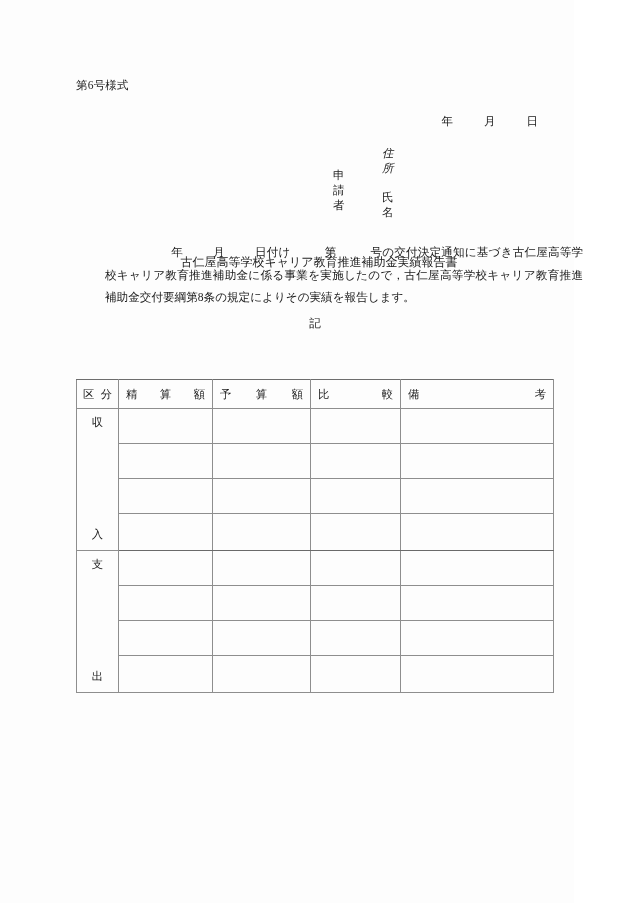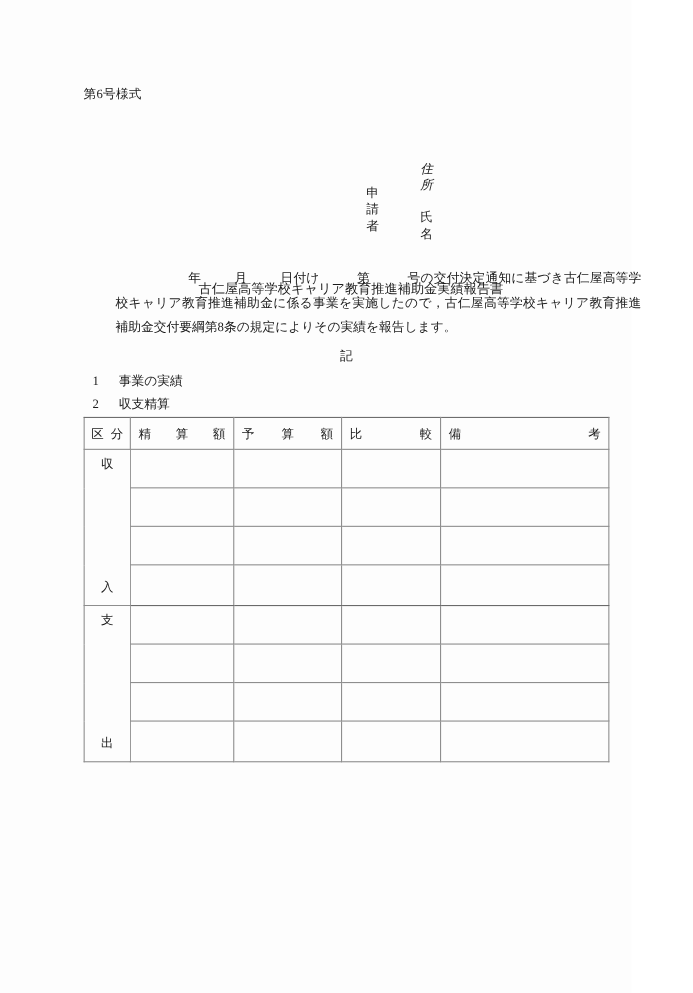--- a/index.html
+++ b/index.html
@@ -138,44 +138,39 @@
 
   .group-sep td { border-bottom: 1.6px solid #6a6a6a; }
 </style>
 </head>
 <body>
 
 <div class="page">
 
   <div class="abs form-no">第6号様式</div>
 
+  <div class="abs date-line">
+    <span>年</span><span class="gap"></span><span>月</span><span class="gap"></span><span>日</span>
+  </div>
 
 
   <div class="applicant-block">
     <div class="applicant-row-addr">住　所</div>
     <div class="applicant-row-label">申請者</div>
     <div class="applicant-row-name">氏　名</div>
   </div>
 
   <div class="abs doc-title">古仁屋高等学校キャリア教育推進補助金実績報告書</div>
 
   <div class="body-para">
     <span class="body-indent"></span><span>年</span><span class="blank-sm"></span><span>月</span><span class="blank-sm"></span><span>日付け</span><span class="blank-md"></span><span>第</span><span class="blank-md"></span><span>号の交付決定通知に基づき古仁屋高等学校</span><span>キャリア教育推進補助金に係る事業を実施したので，古仁屋高等学校キャリア教育推進</span><span>補助金交付要綱第8条の規定によりその実績を報告します。</span>
   </div>
 
   <div class="abs kiji">記</div>
 
-  <div class="item-list">
-    <div class="item">
-      <span class="num">1</span><span>事業の実績</span>
-    </div>
-    <div class="item">
-      <span class="num">2</span><span>収支精算</span>
-    </div>
-  </div>
 
   <table class="ledger">
     <colgroup>
       <col class="col-kubun">
         <col class="col-seisan">
         <col class="col-yosan">
         <col class="col-hikaku">
         <col class="col-bikou">
     </colgroup>
     <tbody>

